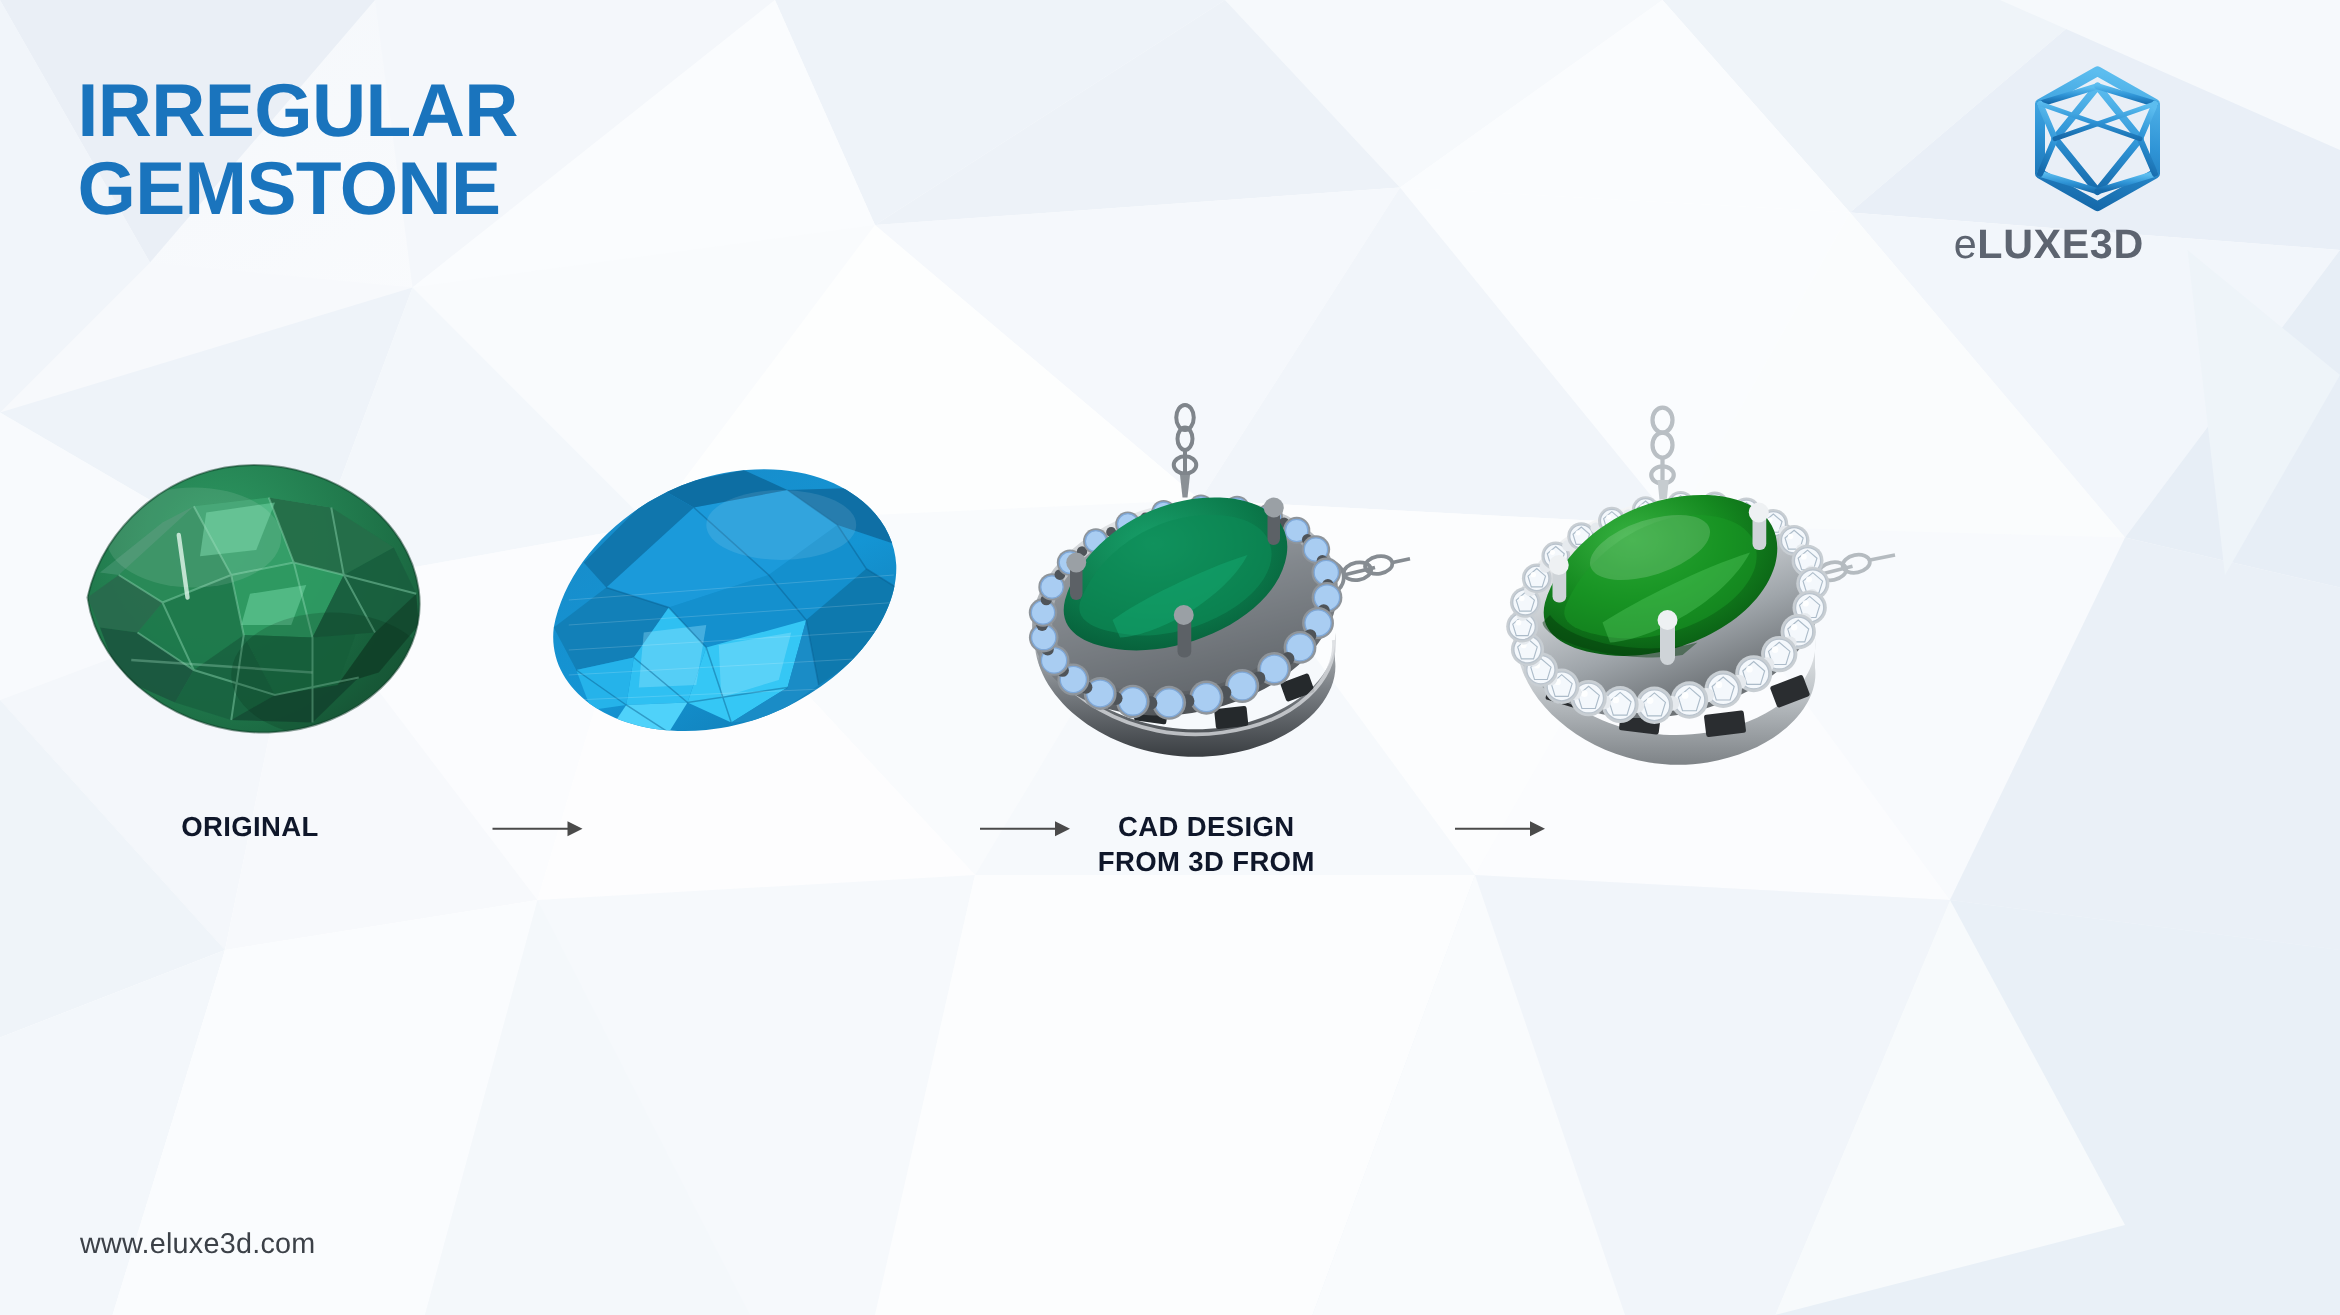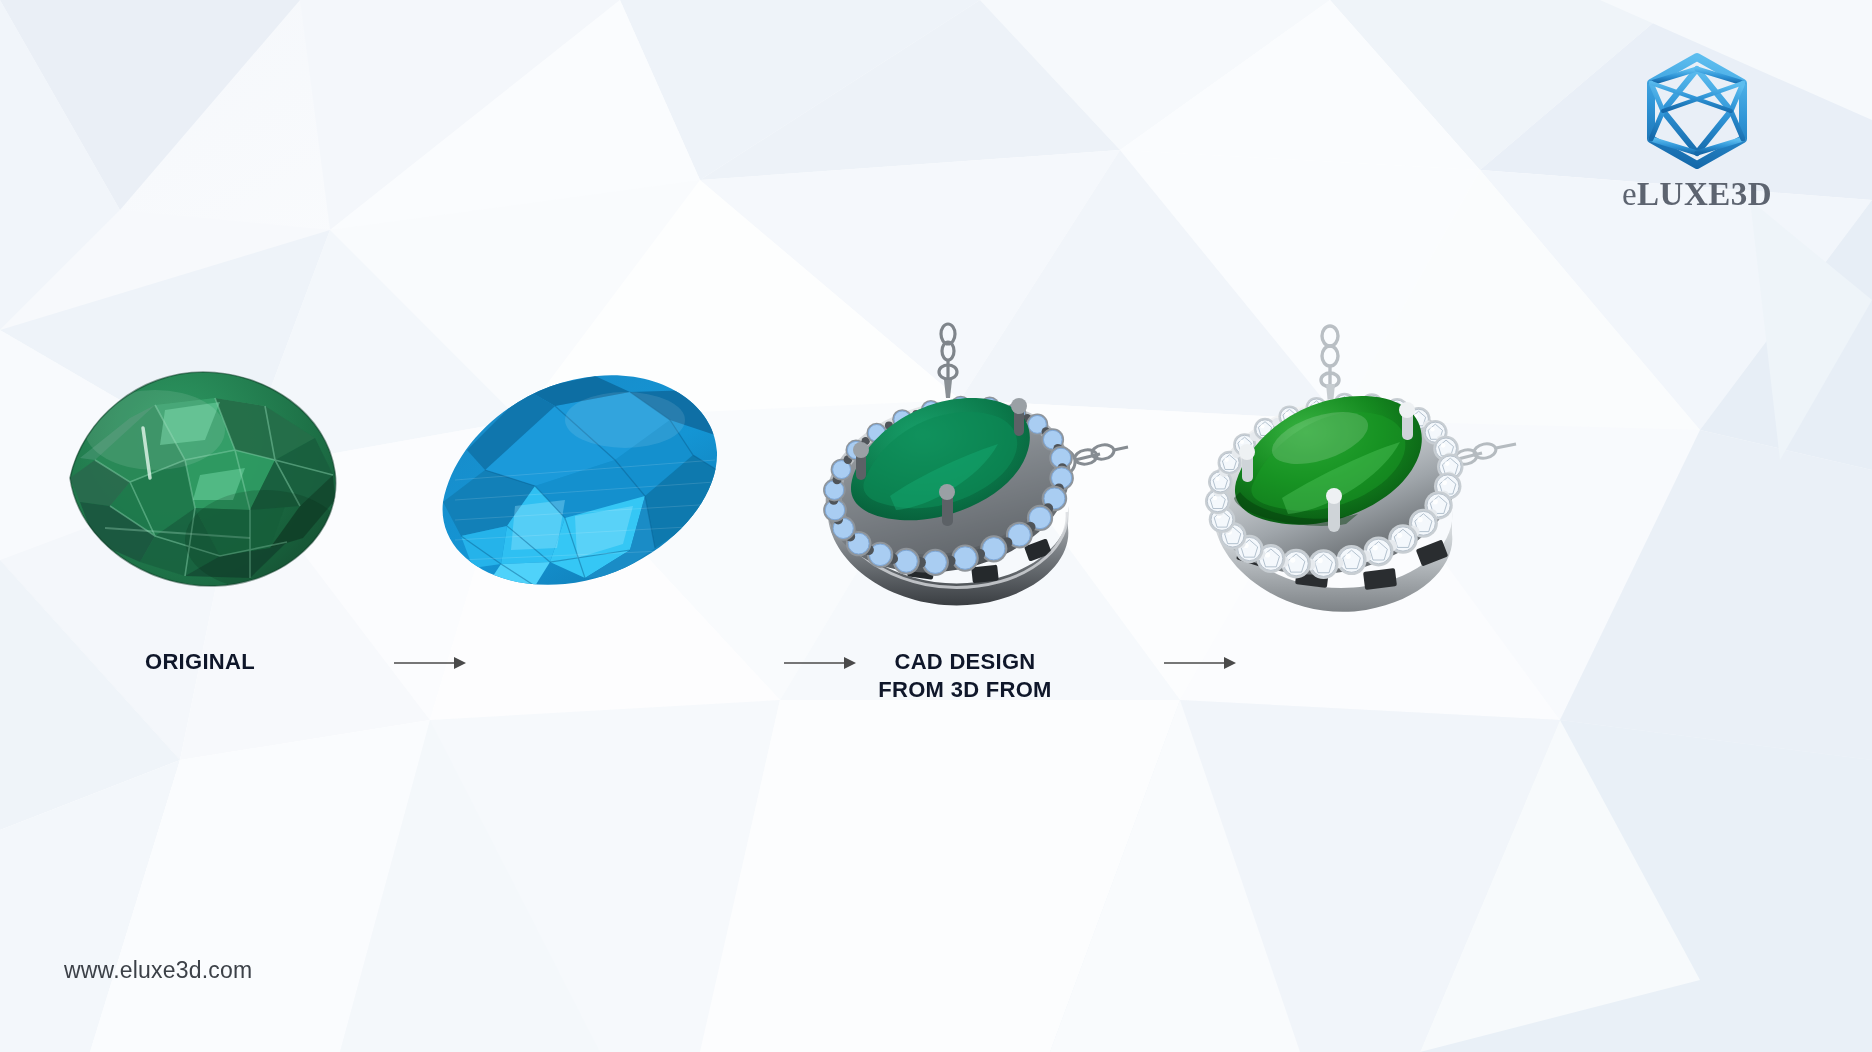--- a/index.html
+++ b/index.html
@@ -15,22 +15,22 @@
 
   
   #title {
     position:absolute; left:62px; top:58px; z-index:5;
     font-size:60px; font-weight:bold; line-height:1.04;
     letter-spacing:-0.5px; color:#1a74bd;
   }
   #title .l2 { display:block; }
 
   
-  #logo { position:absolute; right:60px; top:52px; z-index:5;
-          width:230px; text-align:center;font-family:Liberation Serif, serif; }
+  #logo { position:absolute; right:79px; top:52px; z-index:5;
+          width:230px; text-align:left; }
   #logo .mark { width:110px; height:118px; margin:0 auto; display:block; }
   #logo .word {
     margin-top:6px; font-size:33px; font-weight:bold;
     color:#5d6470; letter-spacing:0.5px; white-space:nowrap;
   }
   #logo .word .e { font-weight:normal; }
 
   
   #pipeline { position:absolute; left:0; top:310px; width:1872px; height:420px; z-index:4; }
   .step { position:absolute; top:0; width:330px; height:330px; }
@@ -47,21 +47,21 @@
   #step4 { left:1190px; }
   #step4 .cap { transform:translateX(0); }
 
   .arrow { position:absolute; top:338px; height:30px; width:80px; }
   #arrow1 { left:392px; }
   #arrow2 { left:782px; }
   #arrow3 { left:1162px; }
 
   
   #footer {
-    position:absolute; left:64px; bottom:68px; z-index:5;
+    position:absolute; left:64px; bottom:44px; z-index:5;
     font-size:23px; color:#3c4148; letter-spacing:0.2px;
   }
 </style>
 </head>
 <body>
 
 <div id="stage">
 
   <svg id="bgpoly" viewBox="0 0 1872 1052" preserveAspectRatio="none">
     <defs>
@@ -113,20 +113,24 @@
       <polygon points="1180,700 1560,720 1420,1052 1050,1052" fill="#f1f5fa"></polygon>
       <polygon points="1560,720 1872,760 1872,1052 1420,1052" fill="#e9f0f7"></polygon>
       <polygon points="1420,1052 1560,720 1700,980" fill="#f7fafc"></polygon>
       <polygon points="1050,1052 1180,700 1300,1052" fill="#f9fbfd"></polygon>
       <polygon points="340,1052 430,720 600,1052" fill="#f4f8fb"></polygon>
       <polygon points="1600,0 1872,0 1872,120" fill="#f6f9fc"></polygon>
       <polygon points="1750,200 1872,300 1780,460" fill="#eef4f9"></polygon>
     </g>
   </svg>
 
+  <h1 id="title">
+    <span class="l1">IRREGULAR</span>
+    <span class="l2">GEMSTONE</span>
+  </h1>
 
   <div id="logo">
     <svg class="mark" viewBox="0 0 110 118">
       <defs>
         <linearGradient id="gemgrad" x1="0.5" y1="0" x2="0.35" y2="1">
           <stop offset="0%" stop-color="#5cbdef"></stop>
           <stop offset="50%" stop-color="#2f94d6"></stop>
           <stop offset="100%" stop-color="#1569aa"></stop>
         </linearGradient>
       </defs>

